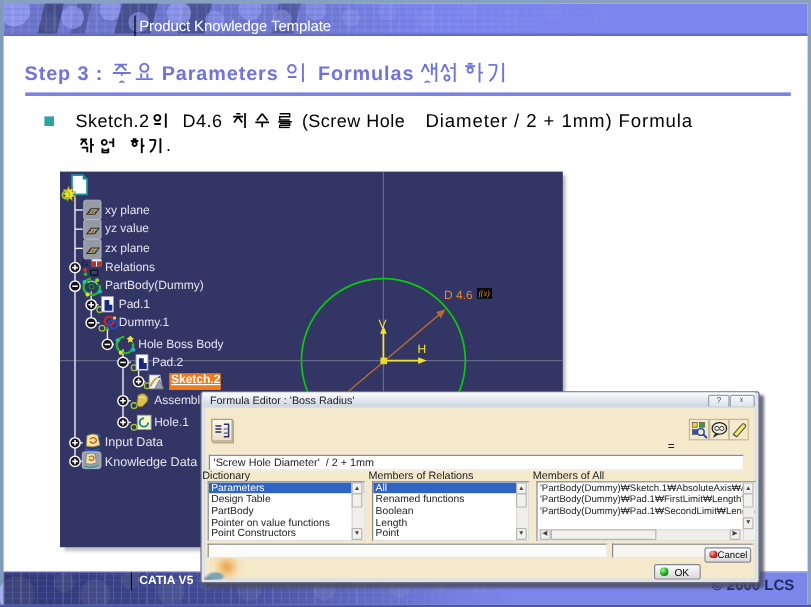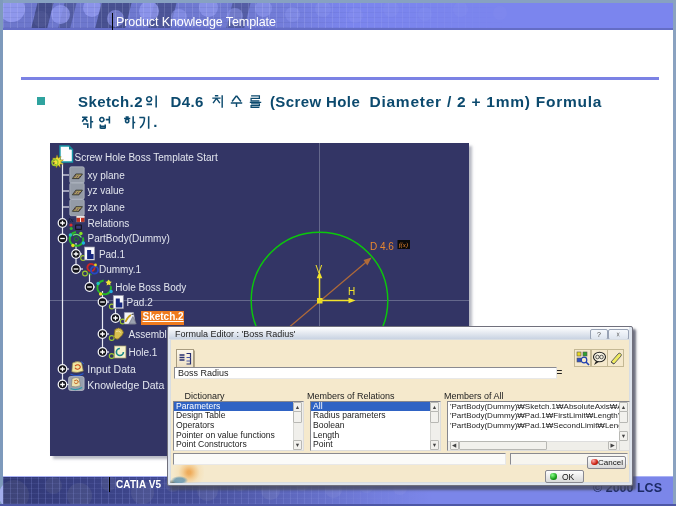--- a/index.html
+++ b/index.html
@@ -14,21 +14,21 @@
 .strk{position:absolute;top:-4px;height:36px;background:#222a54;opacity:.5;transform:skewX(-14deg);}
 .circ{position:absolute;border-radius:50%;background:#929af0;opacity:.85;}
 #topgridin{left:0;top:0;width:100%;height:100%;background:repeating-linear-gradient(90deg,rgba(210,216,255,.16) 0 1px,transparent 1px 7px),repeating-linear-gradient(0deg,rgba(40,48,100,.08) 0 1px,transparent 1px 5px);-webkit-mask-image:linear-gradient(90deg,#000 52%,transparent 90%);mask-image:linear-gradient(90deg,#000 52%,transparent 90%);}
 #topbar{left:109px;top:10.5px;width:1.6px;height:17px;background:#000;}
 #toptext{left:113.5px;top:12.5px;color:#fff;font-size:12.5px;letter-spacing:-0.1px;}
 
 #title{left:20.5px;top:51.5px;color:#6f74dc;font-weight:bold;font-size:16.5px;letter-spacing:0.75px;white-space:nowrap;}
 #rule{left:21px;top:77px;width:638px;height:2.5px;background:#7b82e4;}
 
 #bullet{left:37px;top:96.5px;width:8px;height:8px;background:#2fa39f;}
-#bodytext{left:63px;top:91.5px;color:#0c4a6e;font-weight:bold;font-size:15px;line-height:20.5px;letter-spacing:0.4px;white-space:nowrap;margin-left:15px;}
+#bodytext{left:63px;top:91.5px;color:#000000;font-weight:normal;font-size:15px;line-height:20.5px;letter-spacing:0.4px;white-space:nowrap;}
 
 .hg{display:inline-block;overflow:visible;}
 #title .hg{width:19px;height:17px;vertical-align:-2px;margin:0 .5px;}
 #bodytext .hg{width:15px;height:13px;vertical-align:-1.5px;margin:0 2px;}
 .sp{display:inline-block;}
 
 #shot{left:50px;top:143px;width:418.5px;height:313px;background:#333565;box-shadow:3px 3px 2.5px rgba(125,130,148,.55);}
 #shot svg.main{position:absolute;left:0;top:0;}
 .trow{position:absolute;white-space:nowrap;color:#e2e5ee;font-size:10px;}
 #sk2{position:absolute;background:#ef7b1e;color:#fff;font-size:10px;font-weight:bold;text-decoration:underline;}
@@ -124,20 +124,35 @@
       <div class="circ" style="left:345px;top:5px;width:15px;height:15px;opacity:.25"></div>
       <div class="circ" style="left:380px;top:-2px;width:16px;height:16px;opacity:.2"></div>
       <div class="circ" style="left:415px;top:4px;width:14px;height:14px;opacity:.18"></div>
       <div class="circ" style="left:450px;top:-1px;width:15px;height:15px;opacity:.15"></div>
       <div class="circ" style="left:490px;top:3px;width:14px;height:14px;opacity:.12"></div>
       <div class="abs" id="topgridin"></div>
     </div>
     <div class="abs" id="topbar"></div>
     <div class="abs" id="toptext">Product Knowledge Template</div>
   </div>
+  <div class="abs" id="title">Step 3 : <svg class="hg" viewBox="0 0 100 100">
+        <use href="#hJung" stroke="currentColor" fill="none" stroke-width="9.5"></use>
+      </svg><svg class="hg" style="width:18.5px;margin:0 -0.25px" viewBox="0 0 100 100">
+        <use href="#hYo" stroke="currentColor" fill="none" stroke-width="9.5"></use>
+      </svg> Parameters<svg class="hg" style="width:24px;margin-left:3px" viewBox="0 0 100 100">
+        <use href="#hUi" stroke="currentColor" fill="none" stroke-width="9.5"></use>
+      </svg> Formulas<svg class="hg" style="margin-left:4px" viewBox="0 0 100 100">
+        <use href="#hSaeng" stroke="currentColor" fill="none" stroke-width="9.5"></use>
+      </svg><svg class="hg" style="margin-left:-3.5px" viewBox="0 0 100 100">
+        <use href="#hSeong" stroke="currentColor" fill="none" stroke-width="9.5"></use>
+      </svg><svg class="hg" style="margin-left:0.5px" viewBox="0 0 100 100">
+        <use href="#hHa" stroke="currentColor" fill="none" stroke-width="9.5"></use>
+      </svg><svg class="hg" style="margin-left:-0.5px" viewBox="0 0 100 100">
+        <use href="#hGi" stroke="currentColor" fill="none" stroke-width="9.5"></use>
+      </svg></div>
   <div class="abs" id="rule"></div>
   <div class="abs" id="bullet"></div>
   <div class="abs" id="bodytext">Sketch.2 <svg class="hg" style="width:18px;margin-left:-4px" viewBox="0 0 100 100">
         <use href="#hUi" stroke="currentColor" fill="none" stroke-width="12"></use>
       </svg><span class="sp" style="width:7px"></span>D4.6 <svg class="hg" viewBox="0 0 100 100">
         <use href="#hChi" stroke="currentColor" fill="none" stroke-width="11"></use>
       </svg><svg class="hg" viewBox="0 0 100 100">
         <use href="#hSu" stroke="currentColor" fill="none" stroke-width="11"></use>
       </svg><svg class="hg" viewBox="0 0 100 100">
         <use href="#hReul" stroke="currentColor" fill="none" stroke-width="9.5"></use>
@@ -296,21 +311,20 @@
             <path d="M11,0 l3,2.5" stroke="#2858c8" stroke-width="1"></path>
           </g>
         <g transform="translate(18.6,233.5)">
             <rect x="0" y="0" width="15.5" height="14" rx="2" fill="#98a0ae" stroke="#c0c6d0" stroke-width="0.7"></rect>
             <path d="M3.5,2 q4,-1.8 7,-0.3 l1.3,7.5 q-4.5,2 -9,0.6 z" fill="#ece2b0" stroke="#777" stroke-width="0.6"></path>
             <path d="M5.5,4.5 q2.5,-2 4,0 q0.8,1.6 -1.2,2.4 q-2,0.6 -2.8,-1" fill="none" stroke="#c06020" stroke-width="1"></path>
             <path d="M2,12 q5.5,2.5 11.5,-1" fill="none" stroke="#2898a8" stroke-width="1.2"></path>
           </g>
       </g>
     </svg>
-    <div class="trow" style="left:24.5px;top:8.5px">Screw Hole Boss Template Start</div>
     <div class="trow" style="left:37.5px;top:26.5px">xy plane</div>
     <div class="trow" style="left:37.5px;top:42px">yz value</div>
     <div class="trow" style="left:37.5px;top:58.5px">zx plane</div>
     <div class="trow" style="left:37.5px;top:74.5px">Relations</div>
     <div class="trow" style="left:37.5px;top:90px">PartBody(Dummy)</div>
     <div class="trow" style="left:48.9px;top:105.5px">Pad.1</div>
     <div class="trow" style="left:49px;top:120.5px">Dummy.1</div>
     <div class="trow" style="left:65.2px;top:138.5px">Hole Boss Body</div>
     <div class="trow" style="left:76.6px;top:153.5px">Pad.2</div>
     <div id="sk2" style="left:90.5px;top:168px;width:41px;height:13.5px;padding-left:2px">Sketch.2</div>
@@ -352,39 +366,39 @@
           <circle cx="5.5" cy="7" r="1.8" fill="none" stroke="#333" stroke-width="0.8"></circle>
           <circle cx="9.5" cy="7" r="1.8" fill="none" stroke="#333" stroke-width="0.8"></circle>
         </svg>
     </div>
     <div class="abs" style="left:439.5px;top:22px;width:15px;height:16px;border:1px solid #c4b894">
       <svg width="15" height="16" viewBox="0 0 15 16">
           <path d="M3,12 l7,-8 a1.8,1.8 0 0,1 3,2 l-7,8 z" fill="#f0ec60" stroke="#555" stroke-width="0.9"></path>
           <path d="M3,12 l3,2" stroke="#555" stroke-width="0.9"></path>
         </svg>
     </div>
-    <div class="fld" style="left:6.5px;top:40.5px;width:378px;height:10px;line-height:10px;padding-left:3px">Boss Radius</div>
     <div class="abs in" style="left:389px;top:40px;font-size:10px">=</div>
-    <div class="abs in" style="left:17px;top:64.5px">Dictionary</div>
+    <div class="fld" style="left:6.5px;top:52.5px;width:441px;height:10.5px;line-height:10.5px;padding-left:3px">'Screw Hole Diameter'&nbsp;&nbsp;/ 2 + 1mm</div>
+    <div class="abs in" style="left:1px;top:64.5px">Dictionary</div>
     <div class="abs in" style="left:139.5px;top:64.5px">Members of Relations</div>
     <div class="abs in" style="left:276.5px;top:64.5px">Members of All</div>
     <div class="lst" style="left:5.5px;top:74px;width:128.5px;height:48.5px">
       <div class="li sel">Parameters</div>
         <div class="li">Design Table</div>
-        <div class="li">Operators</div>
+        <div class="li">PartBody</div>
         <div class="li">Pointer on value functions</div>
         <div class="li">Point Constructors</div>
       <div class="sb" style="right:0;top:0;width:9px;height:100%"></div>
       <div class="sbb" style="right:0.5px;top:0.5px;width:7px;height:8px;line-height:8px">▲</div>
       <div class="sbb" style="right:0.5px;top:9.5px;width:7px;height:10px"></div>
       <div class="sbb" style="right:0.5px;bottom:0.5px;width:7px;height:8px;line-height:8px">▼</div>
     </div>
     <div class="lst" style="left:142.5px;top:74px;width:128.5px;height:48.5px">
       <div class="li sel">All</div>
-        <div class="li">Radius parameters</div>
+        <div class="li">Renamed functions</div>
         <div class="li">Boolean</div>
         <div class="li">Length</div>
         <div class="li">Point</div>
       <div class="sb" style="right:0;top:0;width:9px;height:100%"></div>
       <div class="sbb" style="right:0.5px;top:0.5px;width:7px;height:8px;line-height:8px">▲</div>
       <div class="sbb" style="right:0.5px;top:9.5px;width:7px;height:10px"></div>
       <div class="sbb" style="right:0.5px;bottom:0.5px;width:7px;height:8px;line-height:8px">▼</div>
     </div>
     <div class="lst" style="left:279.5px;top:74px;width:180.5px;height:48.5px">
       <div class="li" style="font-size:8px">'PartBody(Dummy)₩Sketch.1₩AbsoluteAxis₩Activity'</div>

